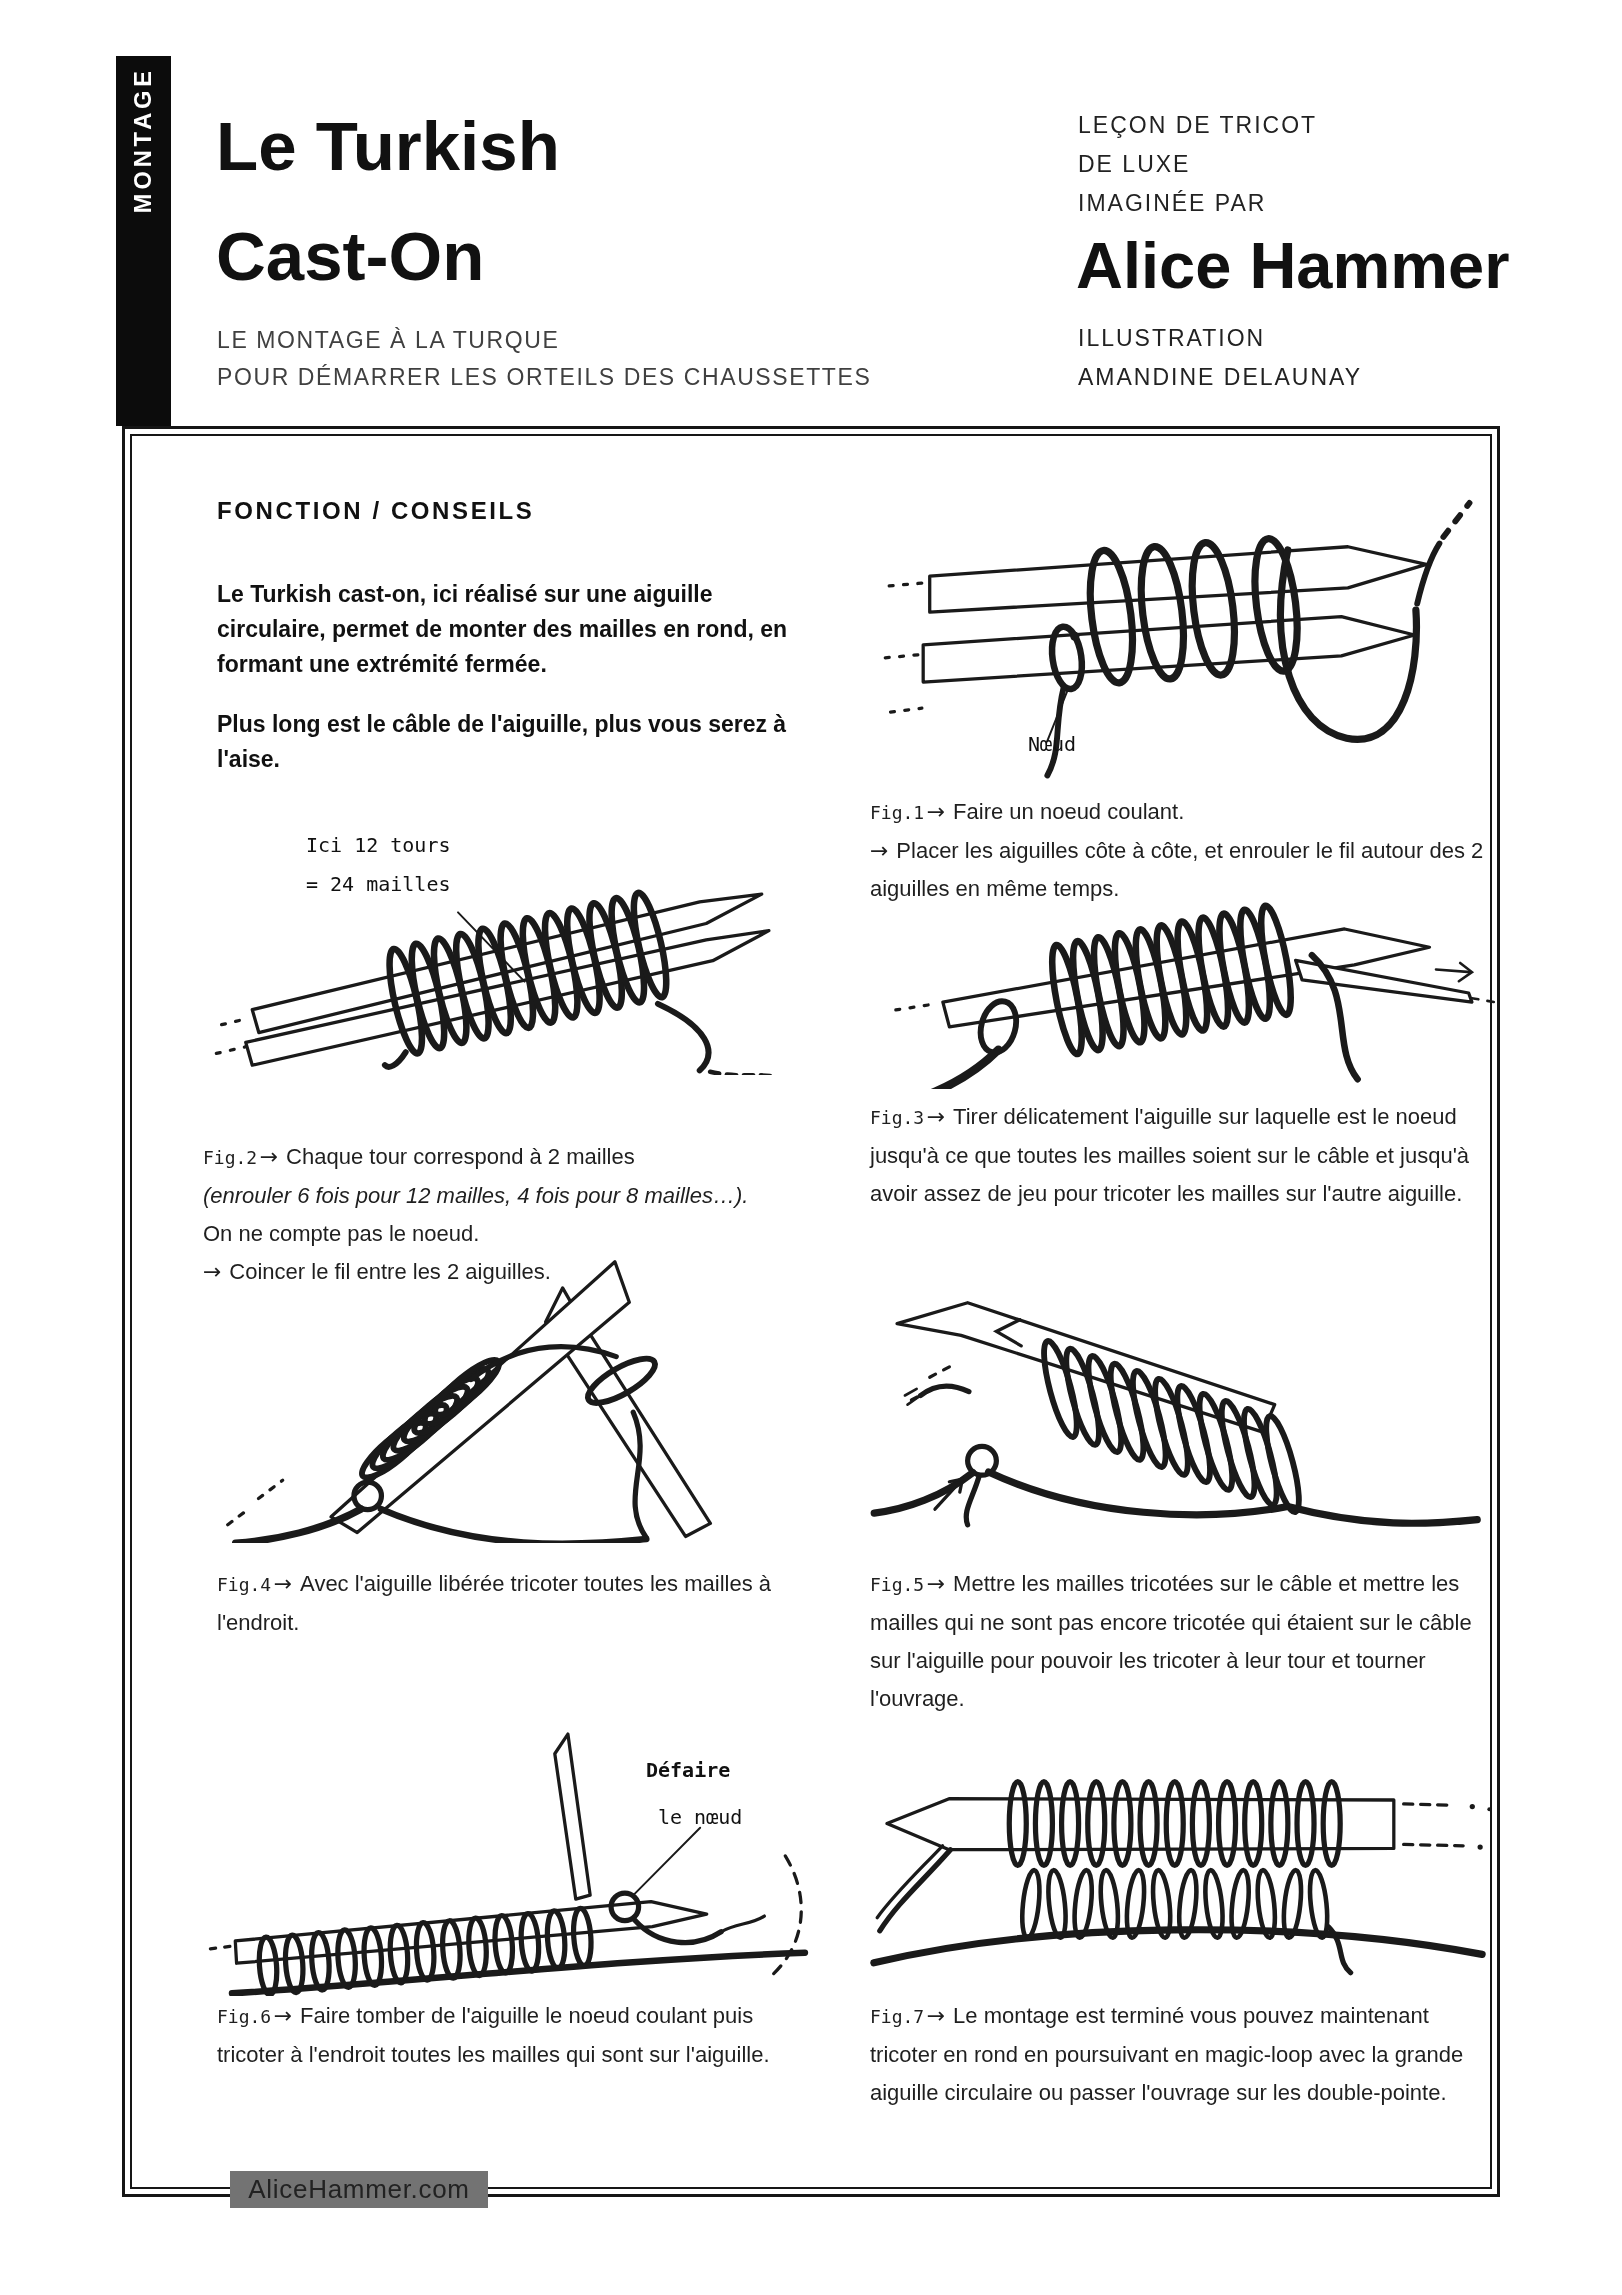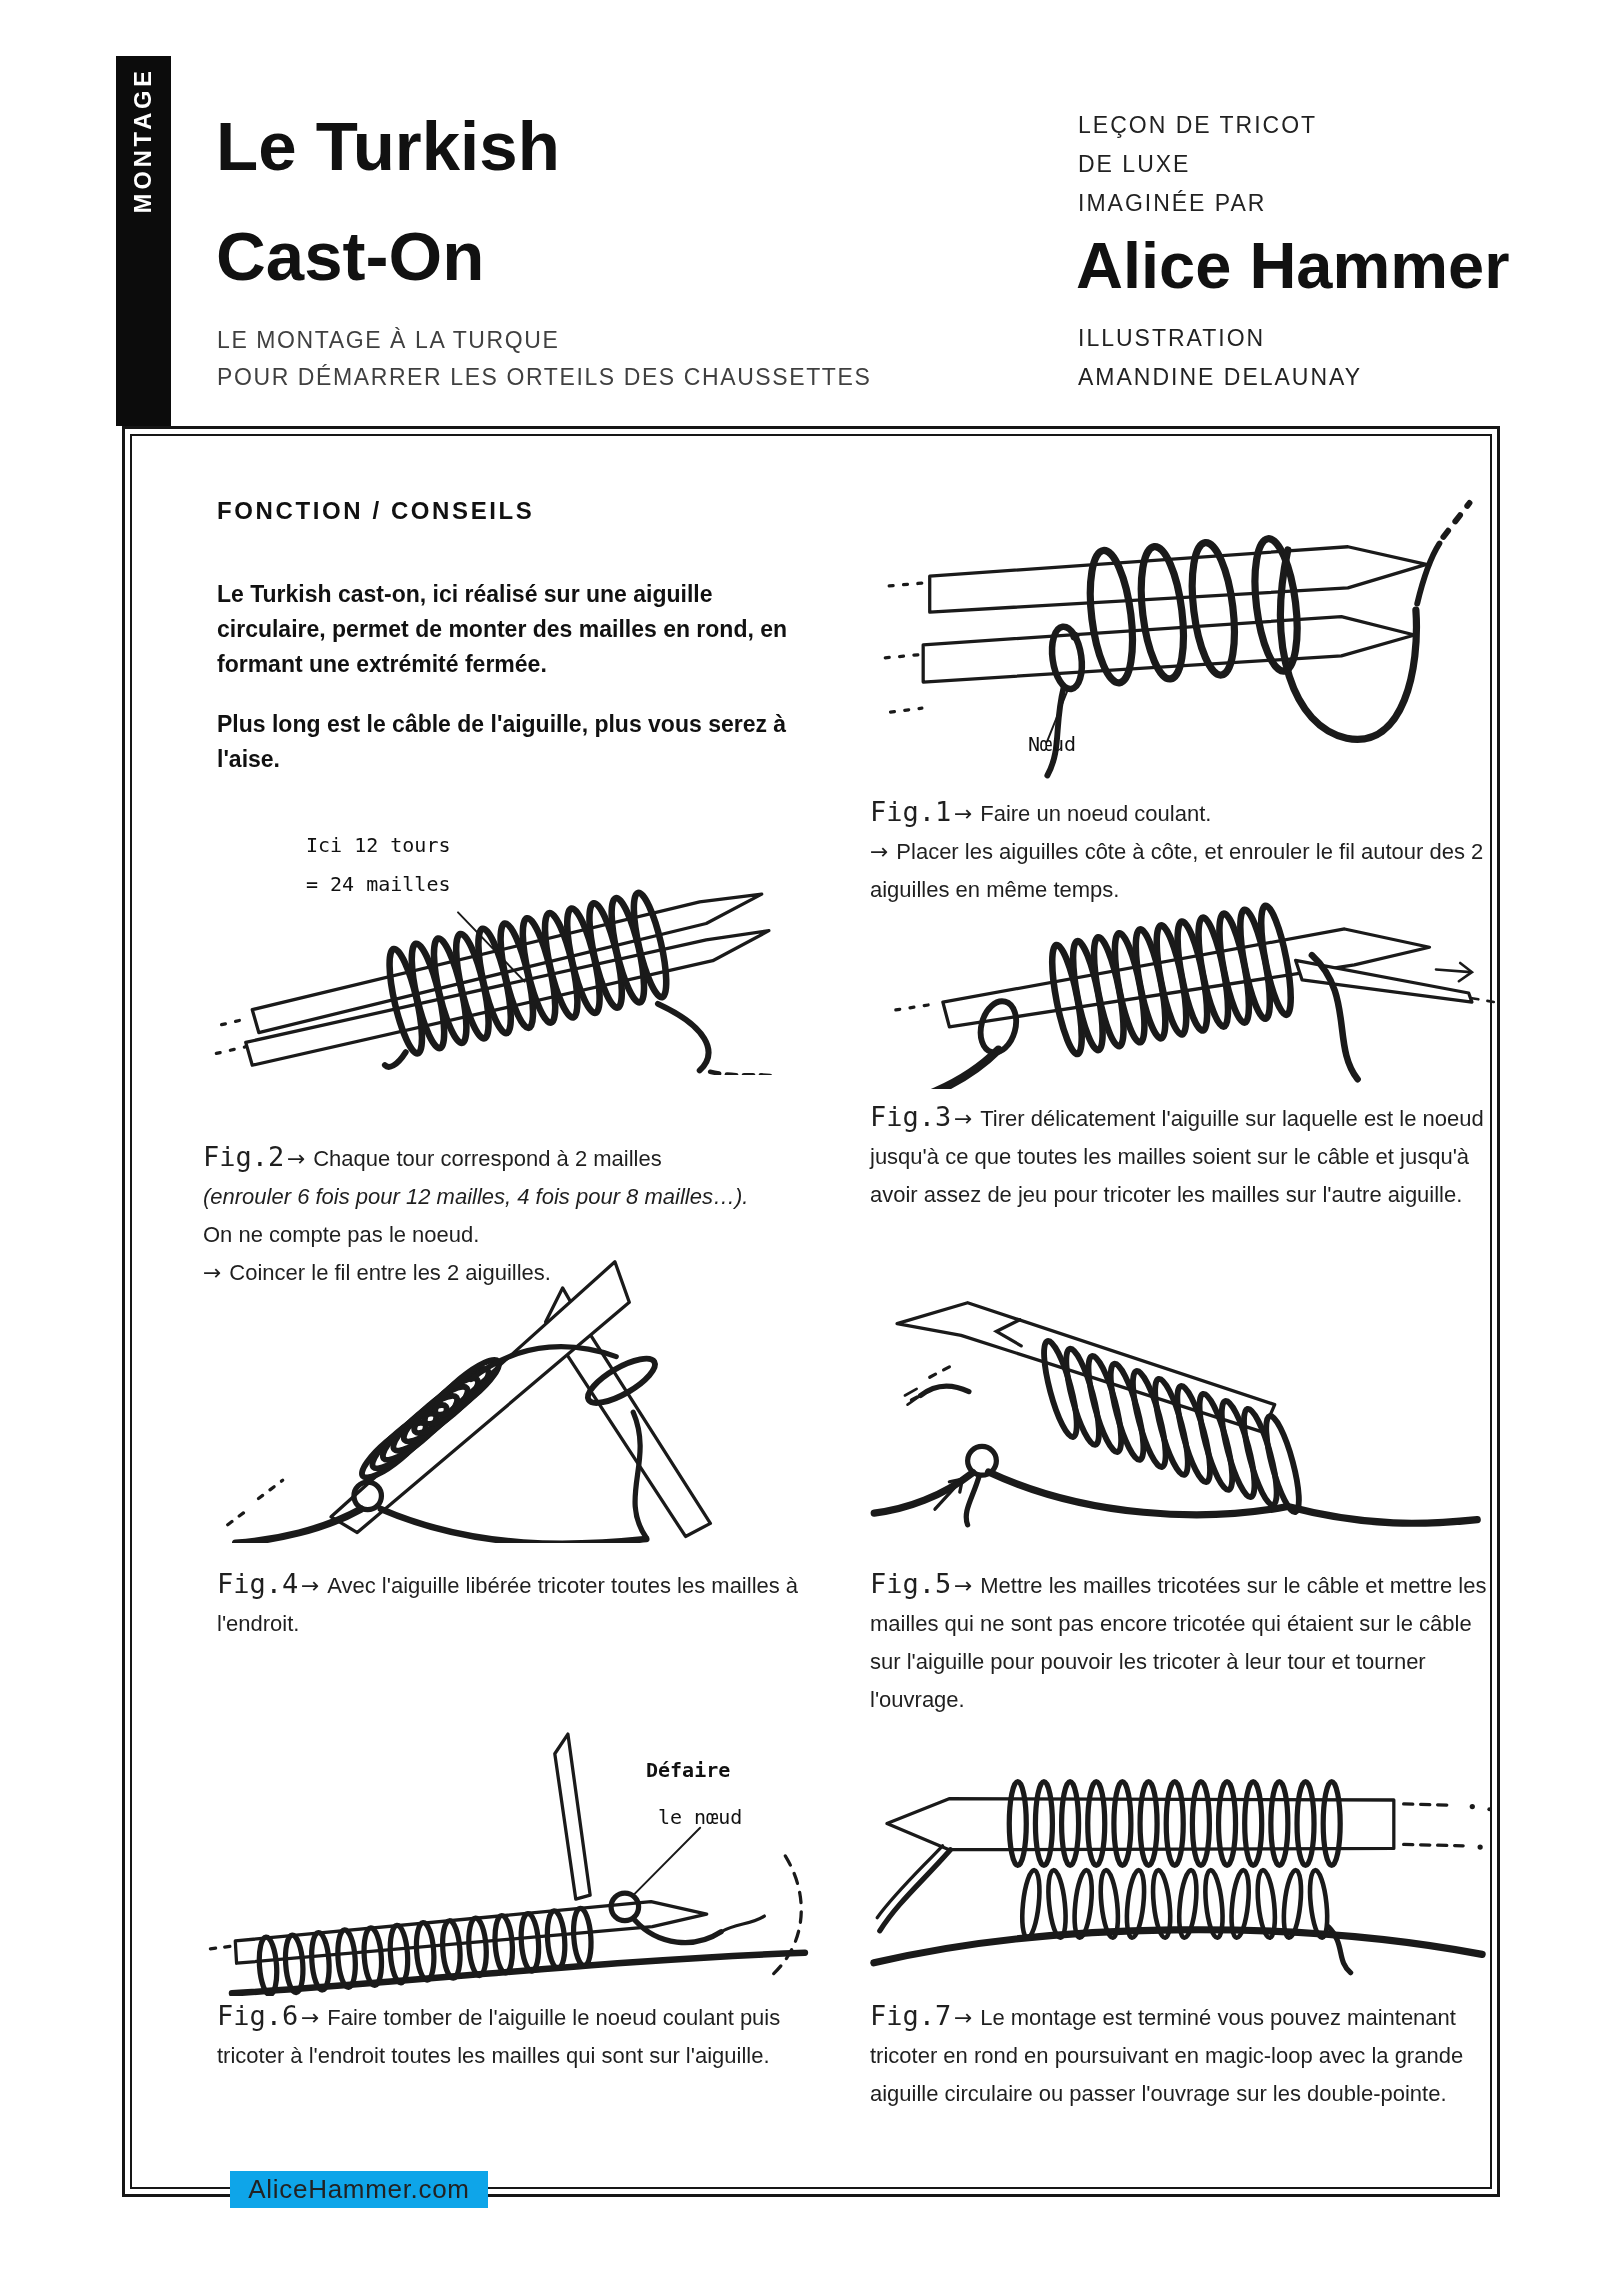--- a/index.html
+++ b/index.html
@@ -15,29 +15,29 @@
   .title{left:216px;top:92px;font-size:69px;font-weight:700;line-height:110px;color:#111;}
   .subtitle{left:217px;top:322px;font-size:23px;line-height:37px;letter-spacing:1.6px;color:#404040;font-weight:400;}
   .lesson{left:1078px;top:106px;font-size:23px;line-height:39px;letter-spacing:2px;color:#222;}
   .author{left:1076px;top:228px;font-size:65px;font-weight:700;color:#111;}
   .credits{left:1078px;top:319px;font-size:23px;line-height:39px;letter-spacing:2px;color:#222;}
 
   
   .frame{left:122px;top:426px;width:1378px;height:1771px;border:3.9px solid #161616;box-sizing:border-box;}
   .frame::before{content:"";position:absolute;inset:5.2px;border:2px solid #161616;pointer-events:none;}
 
-  .footer-label{left:230px;top:2171px;height:37px;line-height:37px;background:#0ea5e9;
+  .footer-label{left:230px;top:2171px;height:37px;line-height:37px;background:#737373;
        padding:0 18.3px;font-size:26px;letter-spacing:0.7px;color:#222;z-index:6;}
 
   
   .fonction{left:217px;top:497px;font-size:24px;font-weight:700;letter-spacing:2.6px;color:#111;}
   .intro{width:576px;font-size:23px;font-weight:700;line-height:35px;color:#111;}
 
   .caption{font-size:22px;line-height:38px;color:#1f1f1f;margin:0;}
-  .figlabel{font-family:"DejaVu Sans Mono","Liberation Mono",monospace;font-size:27px;}
+  .figlabel{font-family:"DejaVu Sans Mono","Liberation Mono",monospace;font-size:18px;}
   .arrow{font-family:"DejaVu Sans",sans-serif;margin:0 7.9px 0 2.6px;}
   .it{font-style:italic;}
 
   .illo{overflow:visible;}
   .illo svg{width:100%;height:100%;}
   .ink{stroke:#1a1a1a;fill:none;stroke-linecap:round;}
   .ndl{fill:#ffffff;stroke:#1a1a1a;stroke-width:5;stroke-linejoin:round;}
   .annot{position:absolute;font-family:"DejaVu Sans Mono","Liberation Mono",monospace;
          font-size:20px;color:#111;white-space:nowrap;}
 </style>

